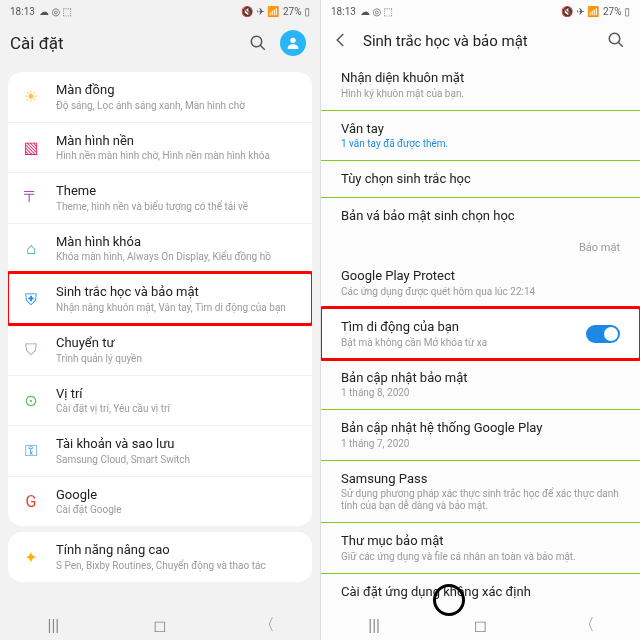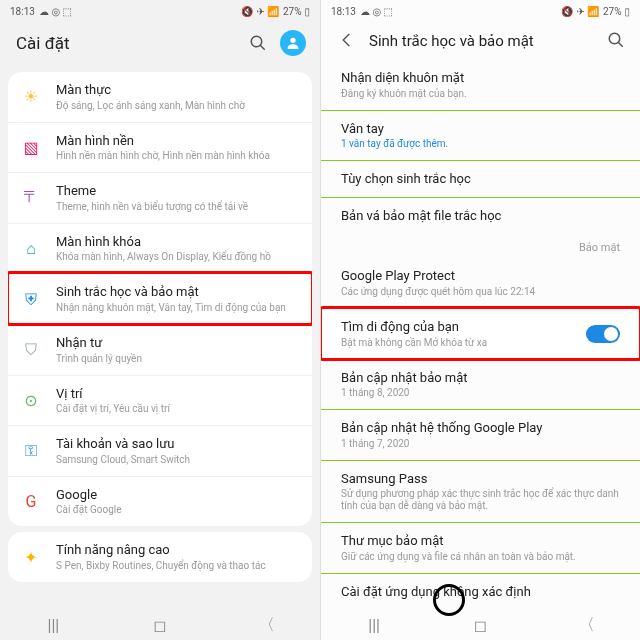--- a/index.html
+++ b/index.html
@@ -28,21 +28,21 @@
     padding: 0 10px;
     font-size: 10px;
     color: #555;
     background: transparent;
   }
   .status .s-left { display:flex; gap:4px; align-items:center; }
   .status .s-right { display:flex; gap:3px; align-items:center; }
   .header {
     display: flex;
     align-items: center;
-    padding: 8px 14px 10px 16px;
+    padding: 8px 14px 10px 10px;
     gap: 12px;
   }
   .header .title {
     flex: 1;
     font-size: 17px;
     color: #222;
     font-weight: 400;
   }
   .header .title.sub { font-size: 15px; }
   .avatar {
@@ -131,21 +131,21 @@
           <circle cx="12" cy="8" r="4"></circle>
           <path d="M4 20c0-4 4-6 8-6s8 2 8 6v1H4z"></path>
         </svg>
     </div>
   </div>
   <div id="left-body">
       <div class="card">
         <div class="row">
           <div class="ic" style="color: rgb(245, 197, 66);">☀</div>
           <div class="txt">
-            <div class="lbl">Màn thực</div>
+            <div class="lbl">Màn đồng</div>
             <div class="sub">Độ sáng, Lọc ánh sáng xanh, Màn hình chờ</div>
           </div>
         </div>
         <div class="row">
           <div class="ic" style="color: rgb(233, 30, 99);">▧</div>
           <div class="txt">
             <div class="lbl">Màn hình nền</div>
             <div class="sub">Hình nền màn hình chờ, Hình nền màn hình khóa</div>
           </div>
         </div>
@@ -166,21 +166,21 @@
         <div class="row hl">
           <div class="ic" style="color: rgb(30, 136, 229);">⛨</div>
           <div class="txt">
             <div class="lbl">Sinh trắc học và bảo mật</div>
             <div class="sub">Nhận nâng khuôn mặt, Vân tay, Tìm di động của bạn</div>
           </div>
         </div>
         <div class="row">
           <div class="ic" style="color: rgb(144, 164, 174);">⛉</div>
           <div class="txt">
-            <div class="lbl">Nhận tư</div>
+            <div class="lbl">Chuyển tư</div>
             <div class="sub">Trình quản lý quyền</div>
           </div>
         </div>
         <div class="row">
           <div class="ic" style="color: rgb(102, 187, 106);">⊙</div>
           <div class="txt">
             <div class="lbl">Vị trí</div>
             <div class="sub">Cài đặt vị trí, Yêu cầu vị trí</div>
           </div>
         </div>
@@ -239,37 +239,37 @@
       <svg viewBox="0 0 24 24">
           <circle cx="10" cy="10" r="7"></circle>
           <path d="M15 15l6 6"></path>
         </svg>
     </div>
   </div>
   <div id="right-body">
       <div class="r-row">
         <div class="txt">
           <div class="lbl">Nhận diện khuôn mặt</div>
-          <div class="sub">Đăng ký khuôn mặt của bạn.</div>
+          <div class="sub">Hình ký khuôn mặt của bạn.</div>
         </div>
       </div>
       <div class="r-row">
         <div class="txt">
           <div class="lbl">Vân tay</div>
           <div class="sub link">1 vân tay đã được thêm.</div>
         </div>
       </div>
       <div class="r-row">
         <div class="txt">
           <div class="lbl">Tùy chọn sinh trắc học</div>
         </div>
       </div>
       <div class="r-row">
         <div class="txt">
-          <div class="lbl">Bản vá bảo mật file trắc học</div>
+          <div class="lbl">Bản vá bảo mật sinh chọn học</div>
         </div>
       </div>
       <div class="section-head">Bảo mật</div>
       <div class="r-row">
         <div class="txt">
           <div class="lbl">Google Play Protect</div>
           <div class="sub">Các ứng dụng được quét hôm qua lúc 22:14</div>
         </div>
       </div>
       <div class="r-row hl">

